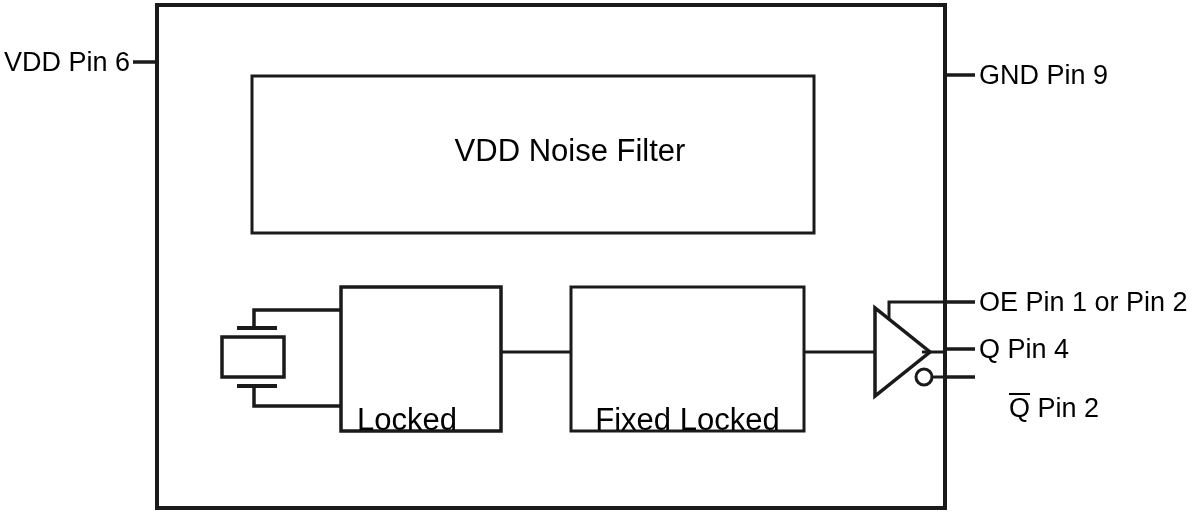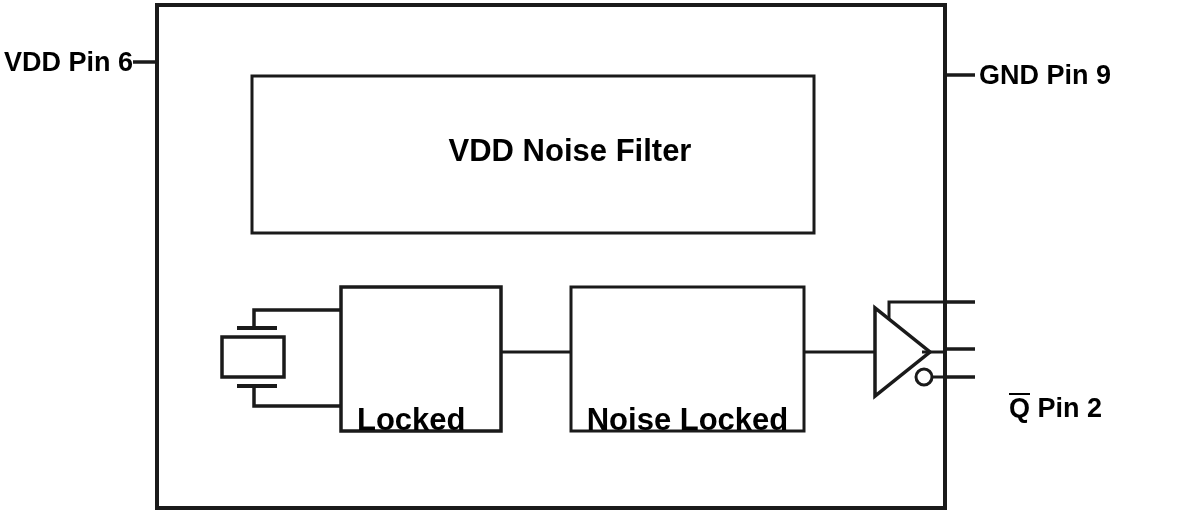--- a/index.html
+++ b/index.html
@@ -23,21 +23,20 @@
     top: 0;
     width: 1200px;
     height: 516px;
   }
   .lbl {
     position: absolute;
     font-family: "Liberation Sans", sans-serif;
     color: #000000;
     white-space: pre;
     line-height: 1.15;
-    font-weight: bold;
   }
   .pin-label {
     font-size: 27px;
   }
   .blk-label {
     font-size: 31px;
   }
   .blk-label.two-line {
     line-height: 1.32;
   }
@@ -111,27 +110,29 @@
   </svg>
 
   <div class="lbl blk-label ctr" style="left:252px; top:133px; width:636px;">VDD Noise Filter</div>
 
   <div class="lbl blk-label two-line" style="left:357px; top:318px; width:150px; text-align:left;">
     <div>Locked</div>
     
   </div>
 
   <div class="lbl blk-label two-line ctr" style="left:571px; top:318px; width:233px;">
-    <div>Noise Locked</div>
+    <div>Fixed Locked</div>
     
   </div>
 
   <div class="lbl pin-label" style="left:4px; top:47px;">VDD Pin 6</div>
 
   <div class="lbl pin-label" style="left:979px; top:60px;">GND Pin 9</div>
 
+  <div class="lbl pin-label" style="left:979px; top:287px;">OE Pin 1 or Pin 2</div>
 
+  <div class="lbl pin-label" style="left:979px; top:334px;">Q Pin 4</div>
 
   <div class="lbl pin-label" style="left:979px; top:362px;">
     <span class="ovl">Q</span><span> Pin 2</span>
   </div>
 
 </div>
 
 </body></html>

